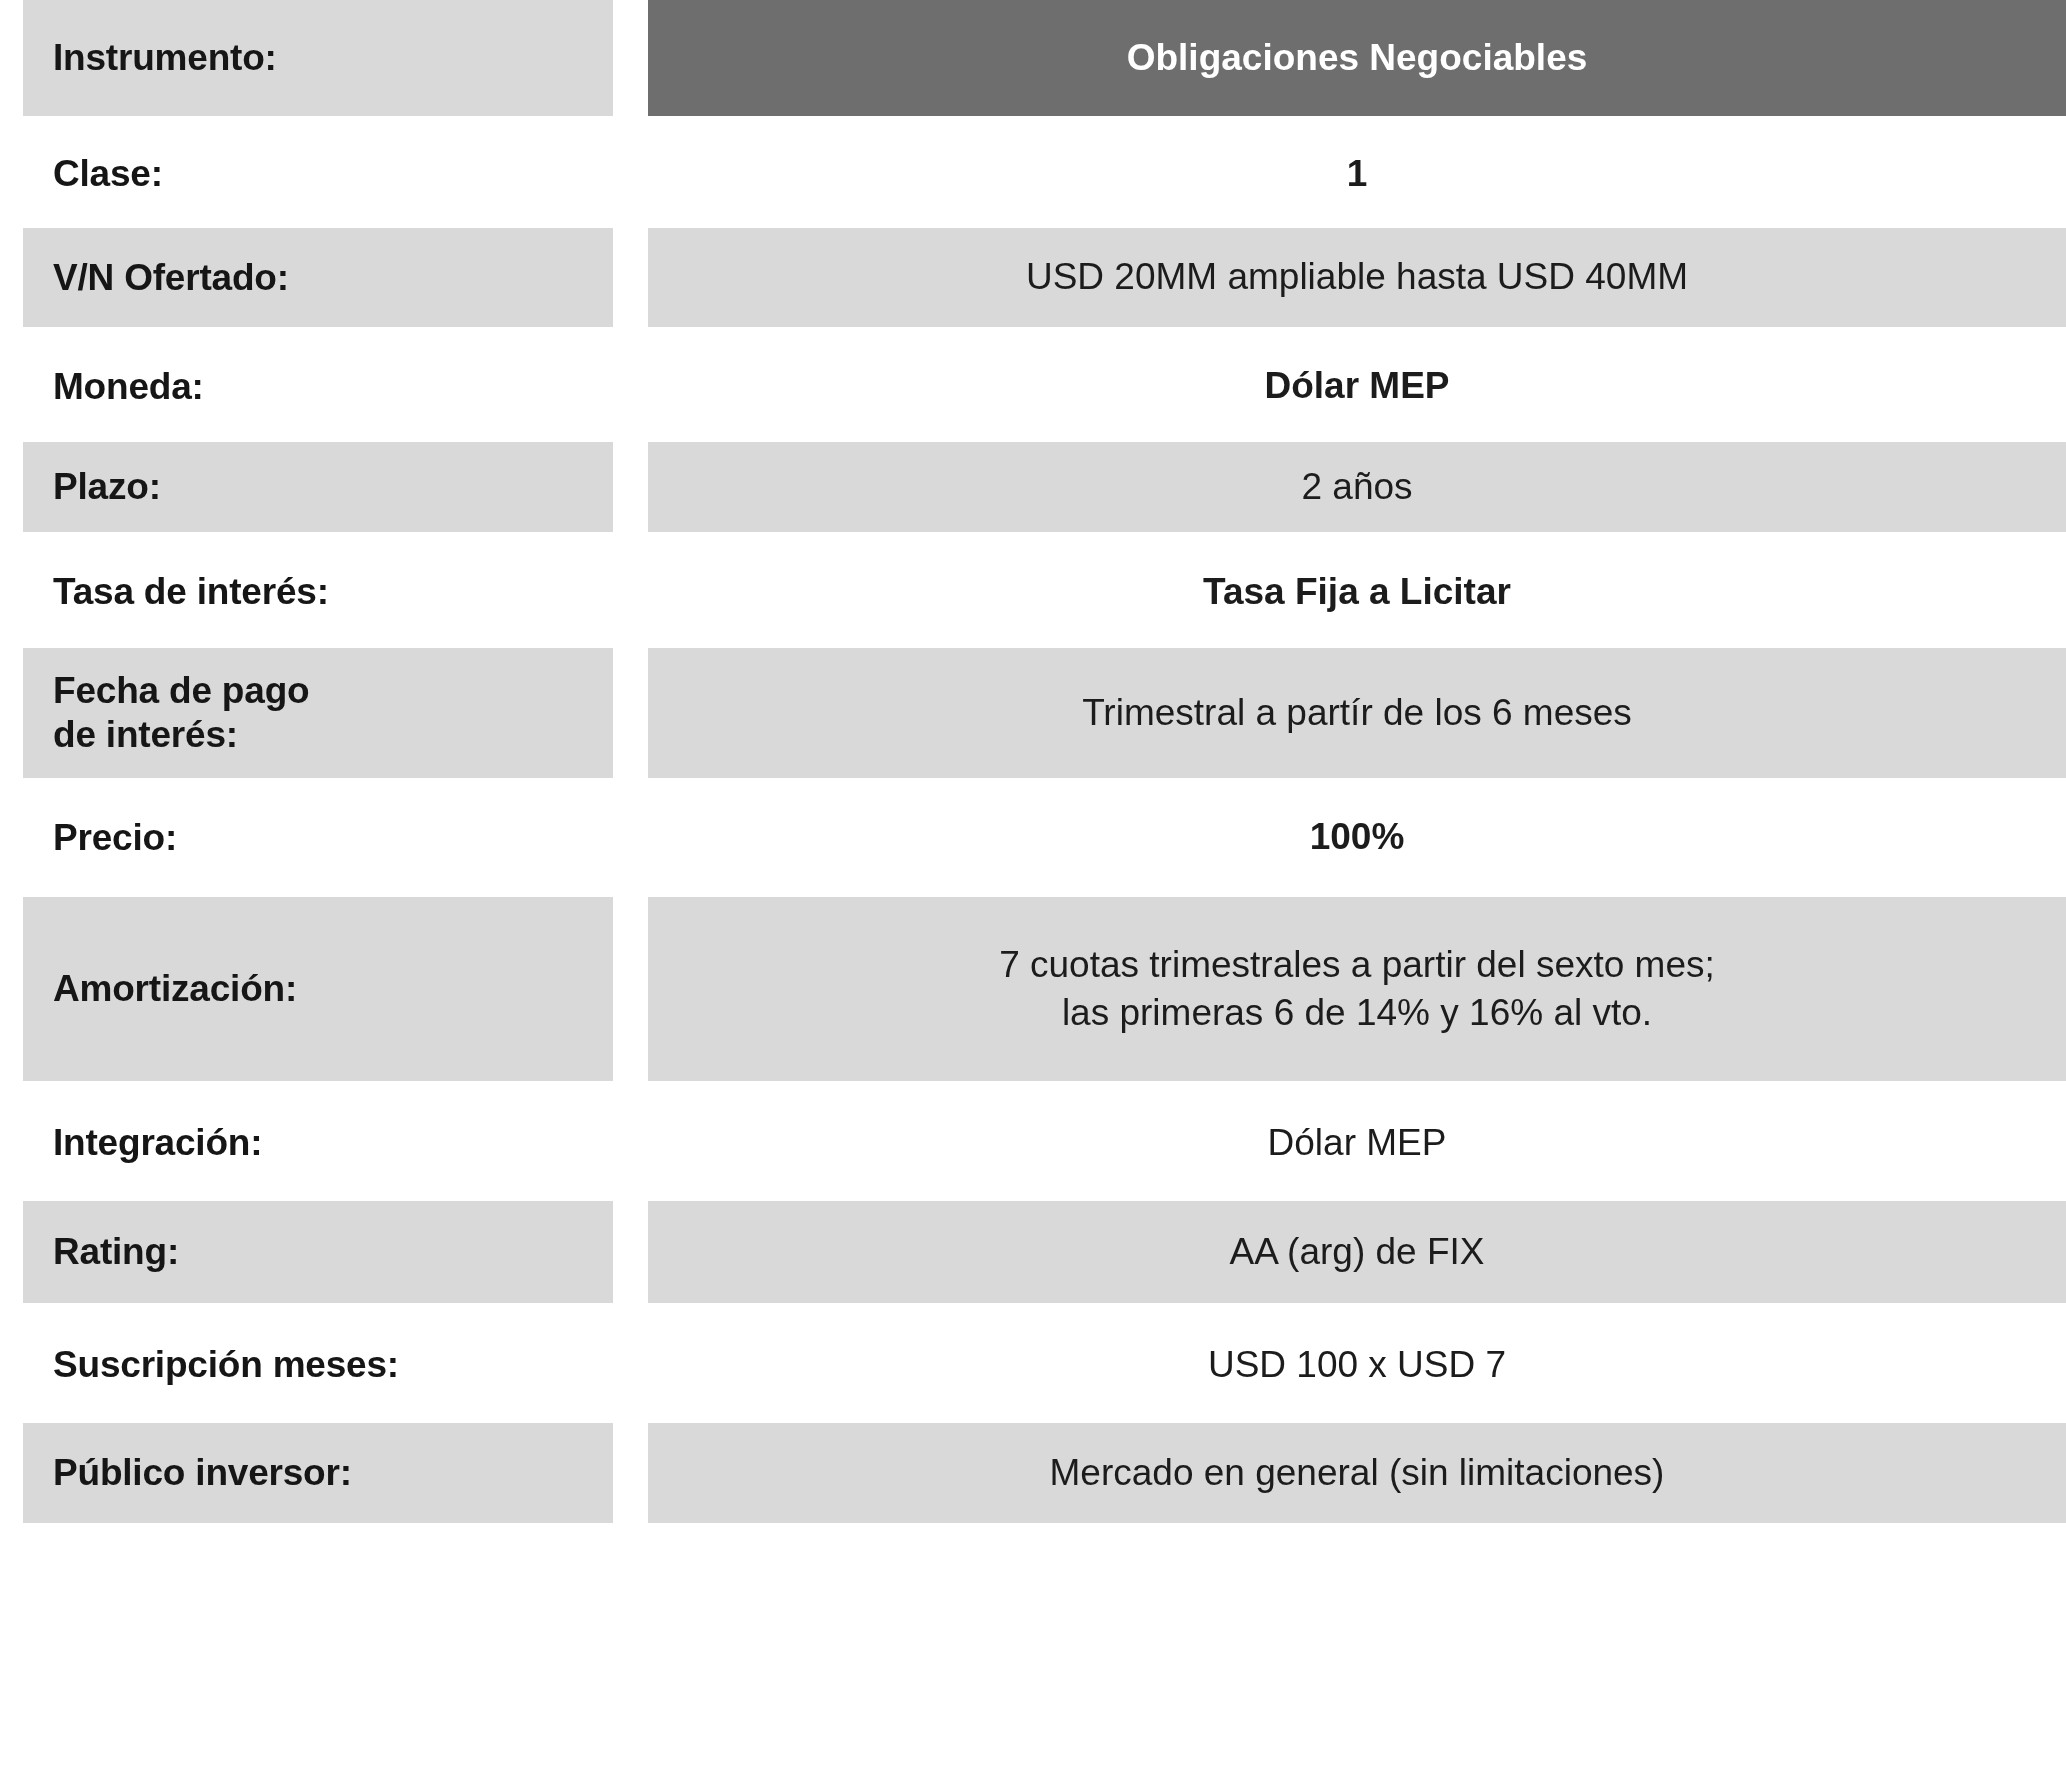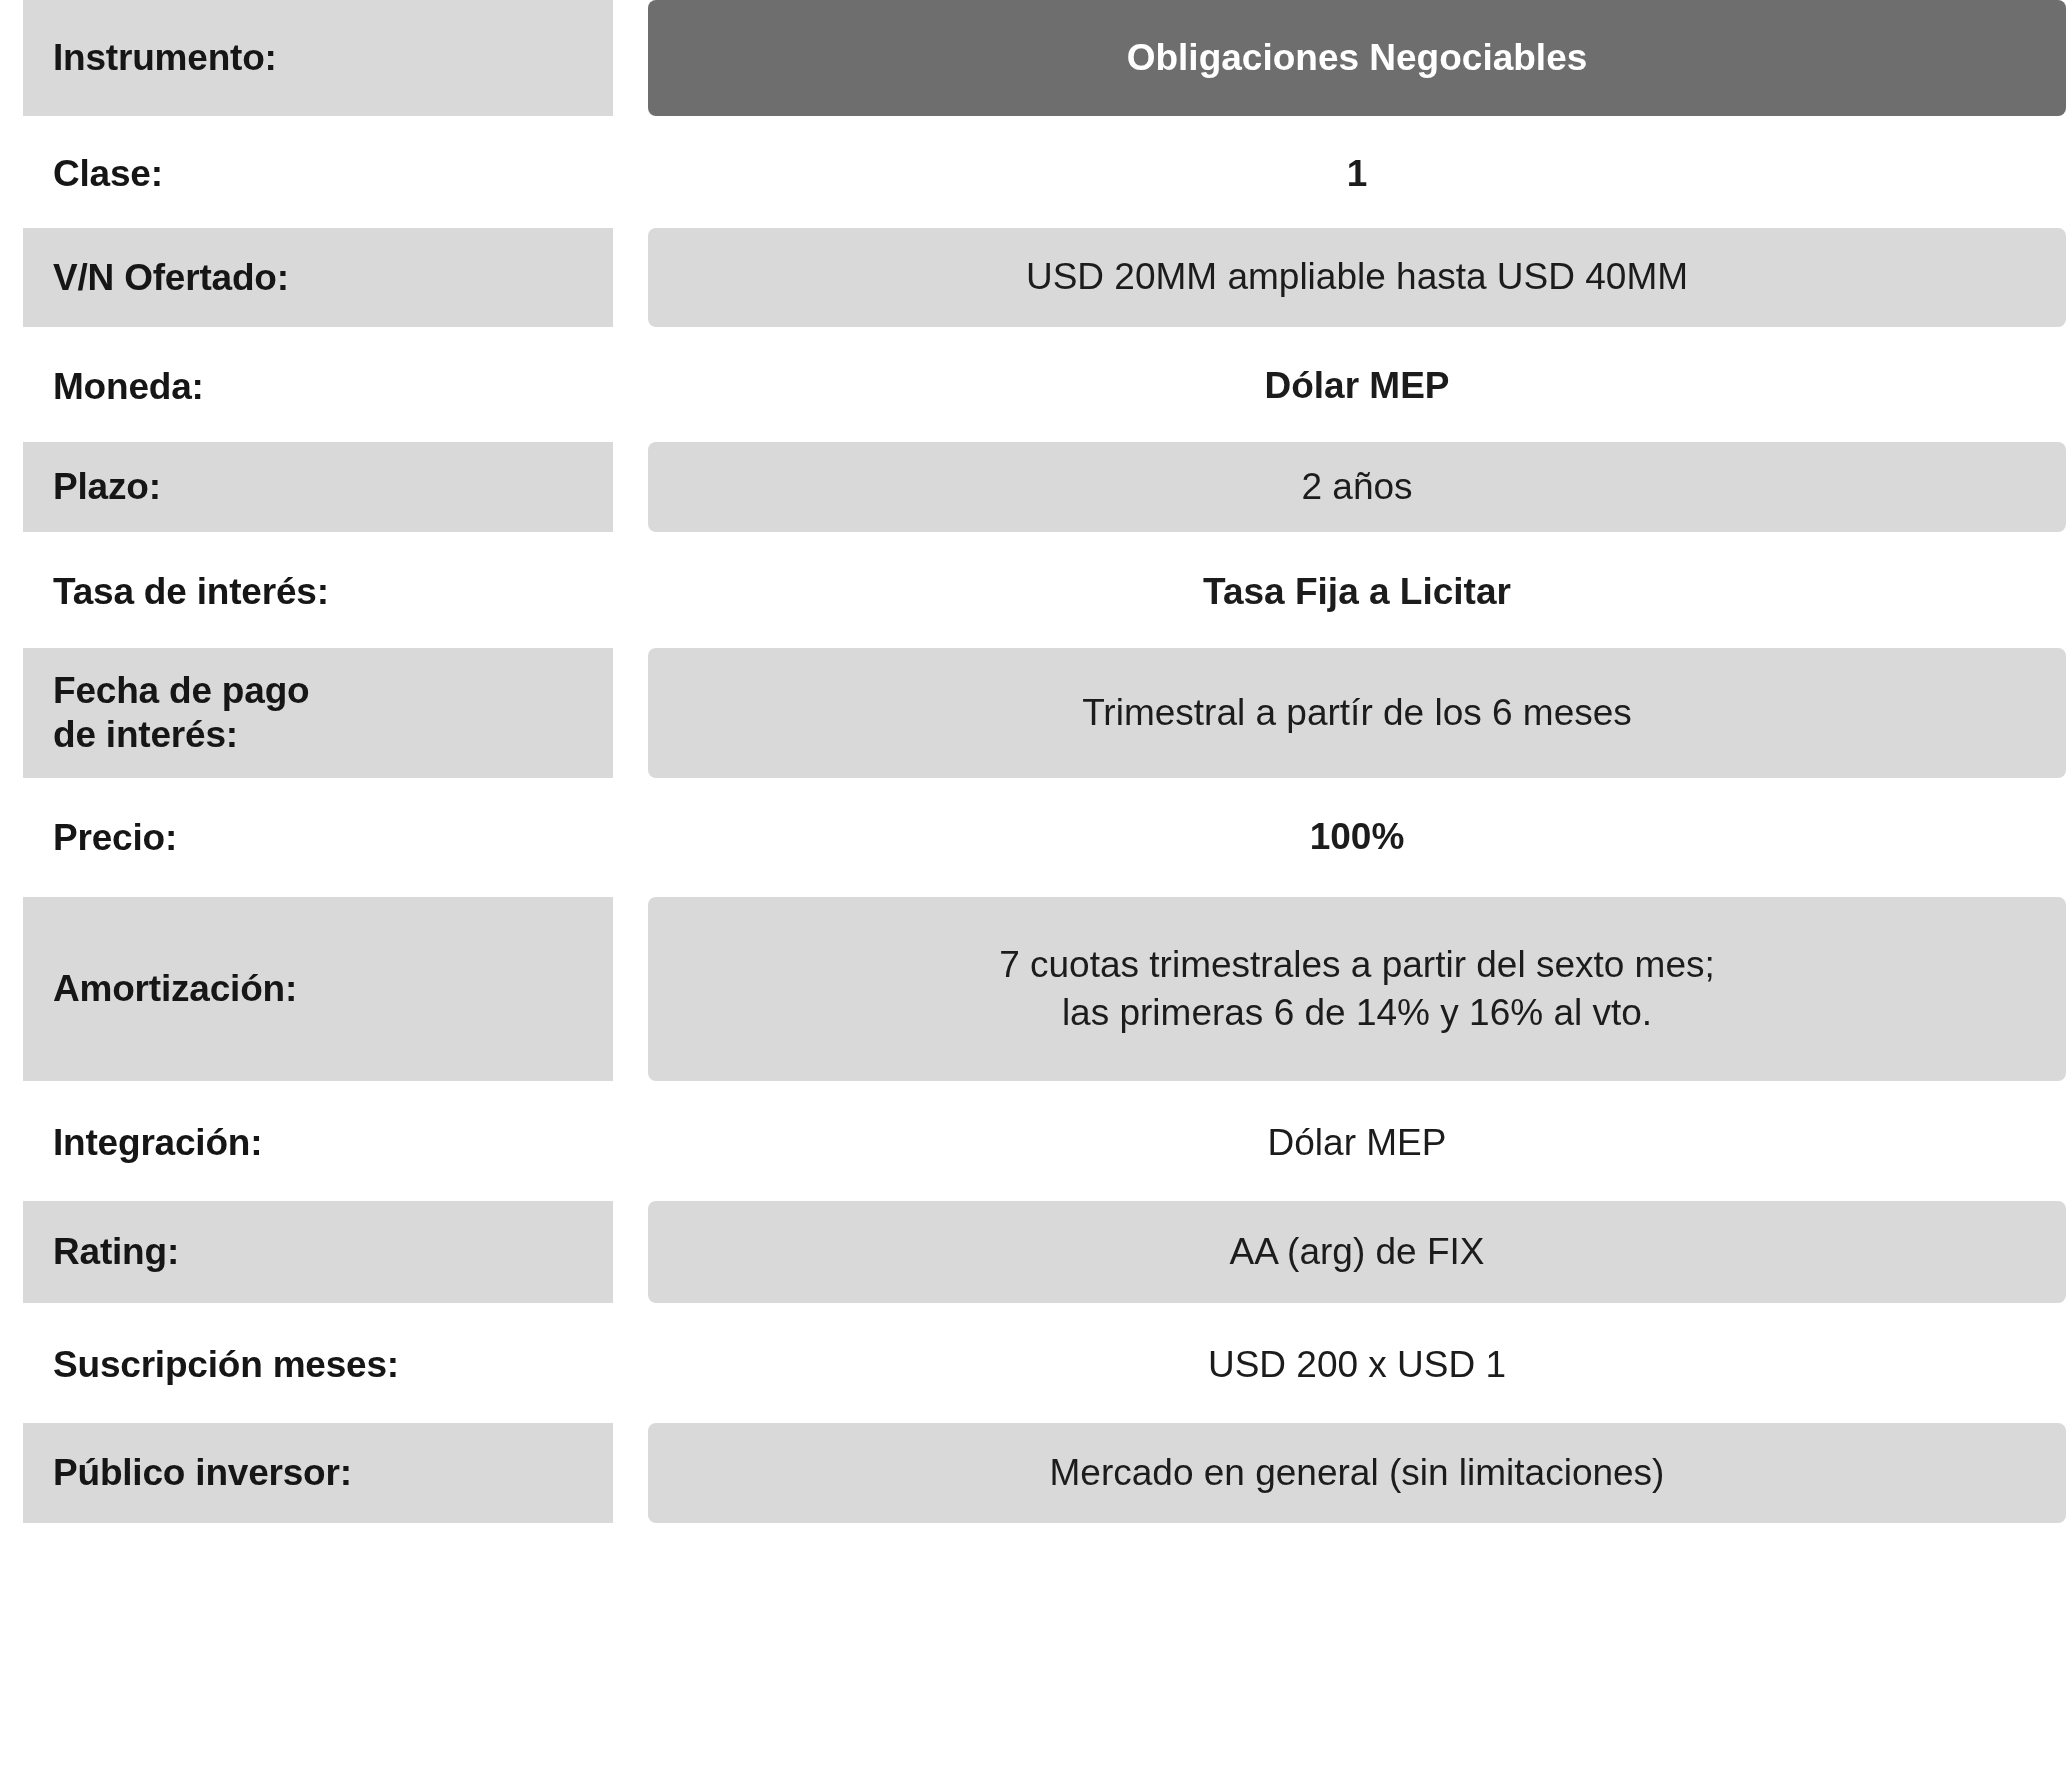--- a/index.html
+++ b/index.html
@@ -58,21 +58,20 @@
     flex: 1 1 auto;
     box-sizing: border-box;
     padding: 0 20px;
     display: flex;
     align-items: center;
     justify-content: center;
     text-align: center;
     font-size: 37px;
     line-height: 1.3;
     color: #1c1c1c;
-    border-radius: 8px;
   }
 
   .shade .label-cell { background: #d9d9d9; }
   .shade .value-cell { background: #d9d9d9; }
   .plain .label-cell { background: #ffffff; }
   .plain .value-cell { background: #ffffff; }
 
   .header-row .label-cell { background: #d9d9d9; }
   .header-row .value-cell {
     background: #6e6e6e;
@@ -178,21 +177,21 @@
     <div class="label-cell">Rating:</div>
     <div class="gutter"></div>
     <div class="value-cell">AA (arg) de FIX</div>
   </div>
 
   <div class="spacer"></div>
 
   <div class="row plain" style="height:98px;">
     <div class="label-cell">Suscripción meses:</div>
     <div class="gutter"></div>
-    <div class="value-cell">USD 200 x USD 1</div>
+    <div class="value-cell">USD 100 x USD 7</div>
   </div>
 
   <div class="spacer-sm"></div>
 
   <div class="row shade" style="height:100px;">
     <div class="label-cell">Público inversor:</div>
     <div class="gutter"></div>
     <div class="value-cell">Mercado en general (sin limitaciones)</div>
   </div>
 

